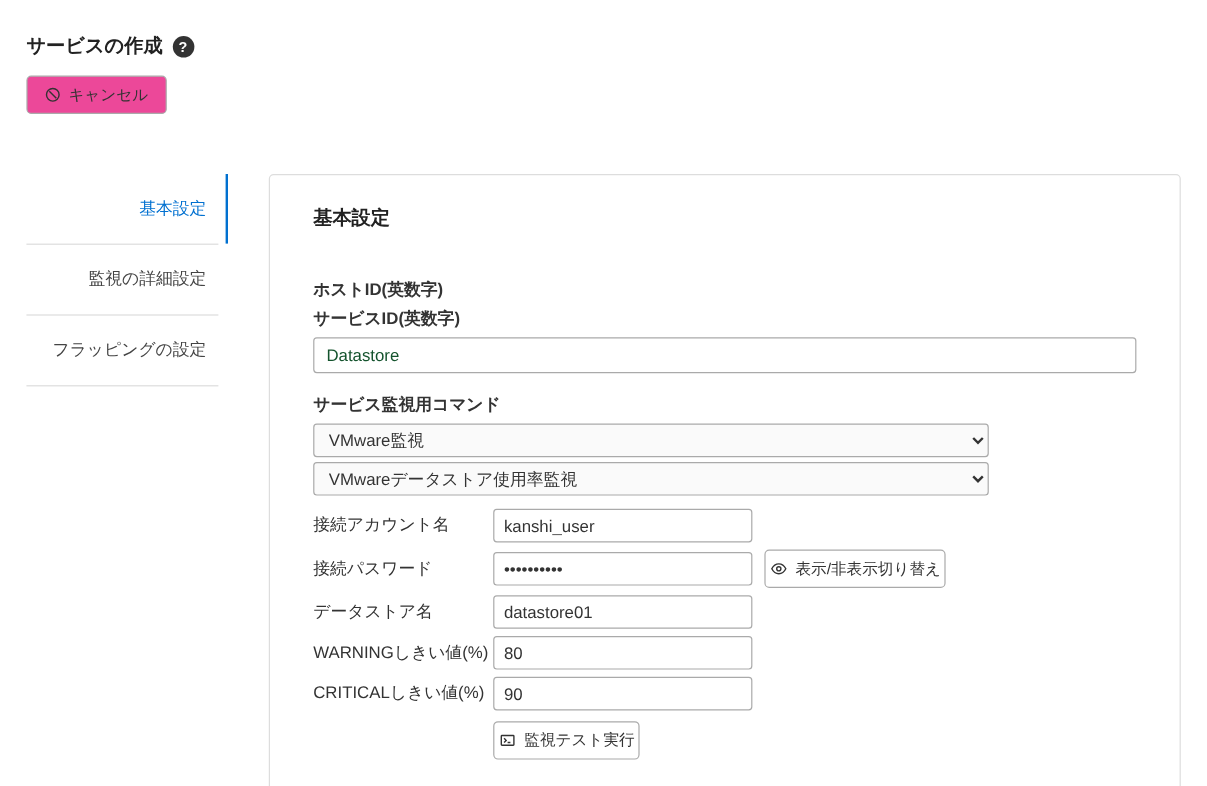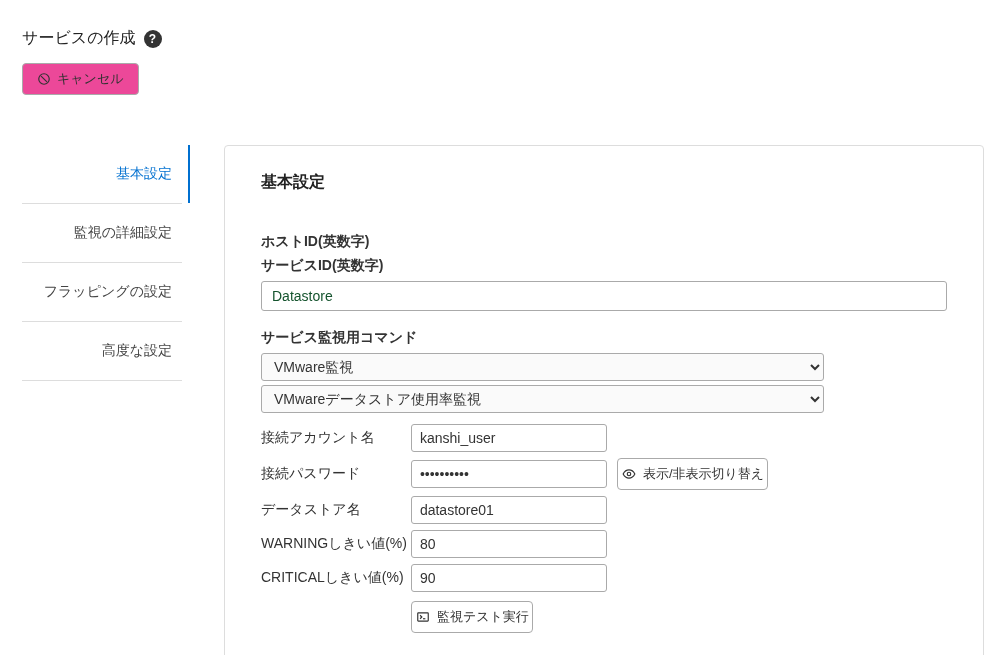--- a/index.html
+++ b/index.html
@@ -16,21 +16,21 @@
       padding: 28px 22px;
     }
     .header-row {
       display: flex;
       align-items: center;
       gap: 8px;
       margin-bottom: 14px;
     }
     .page-title {
       font-size: 16px;
-      font-weight: normal;
+      font-weight: bold;
       color: #222;
     }
     .help-badge {
       width: 18px;
       height: 18px;
       border-radius: 50%;
       background: #333;
       color: #fff;
       display: inline-flex;
       align-items: center;
@@ -140,21 +140,21 @@
       padding: 3px 4px 3px 0;
       vertical-align: middle;
     }
     .param-label {
       font-size: 14px;
       color: #333;
       white-space: nowrap;
       padding-right: 4px;
     }
     .param-input {
-      width: 196px;
+      width: 216px;
       border: 1px solid #aaa;
       border-radius: 3px;
       padding: 5px 8px;
       font-size: 14px;
       color: #333;
     }
     .toggle-button, .test-button {
       display: inline-flex;
       align-items: center;
       gap: 6px;
@@ -191,21 +191,20 @@
     <line x1="7" y1="7" x2="17" y2="17"></line>
   </svg>
   <span>キャンセル</span>
 </button>
 
 <div class="layout">
   <div class="sidebar">
     <div class="sidebar-item active">基本設定</div>
     <div class="sidebar-item">監視の詳細設定</div>
     <div class="sidebar-item">フラッピングの設定</div>
-    <div class="sidebar-item">高度な設定</div>
   </div>
 
   <div class="main-panel">
     <div class="panel-title">基本設定</div>
 
     <div class="field-label">ホストID(英数字)</div>
 
     <div class="field-label">サービスID(英数字)</div>
     <input class="text-input" type="text" value="Datastore" style="">
 

